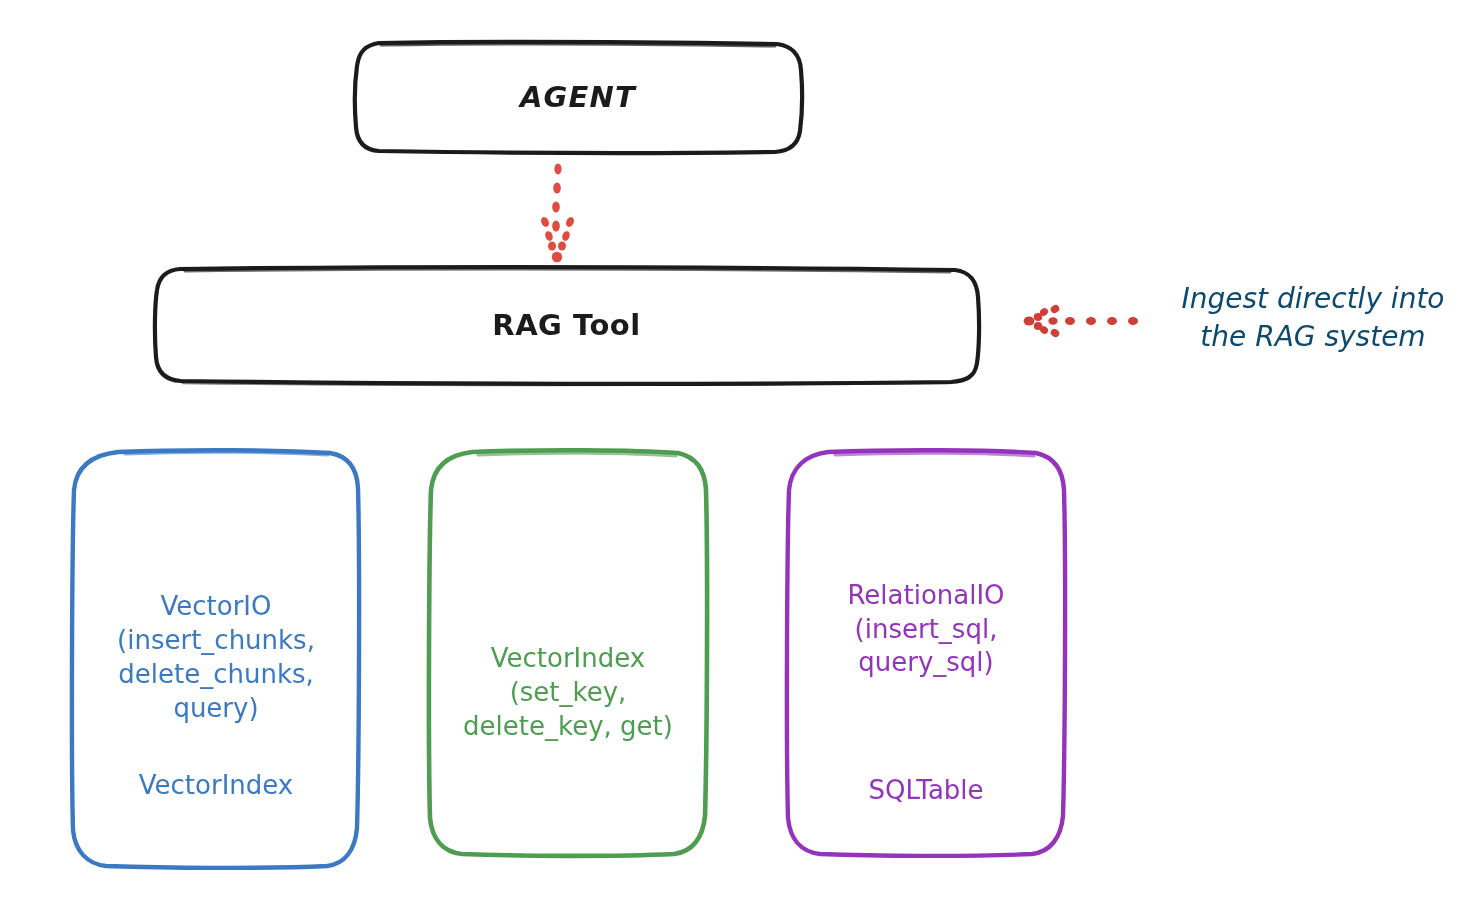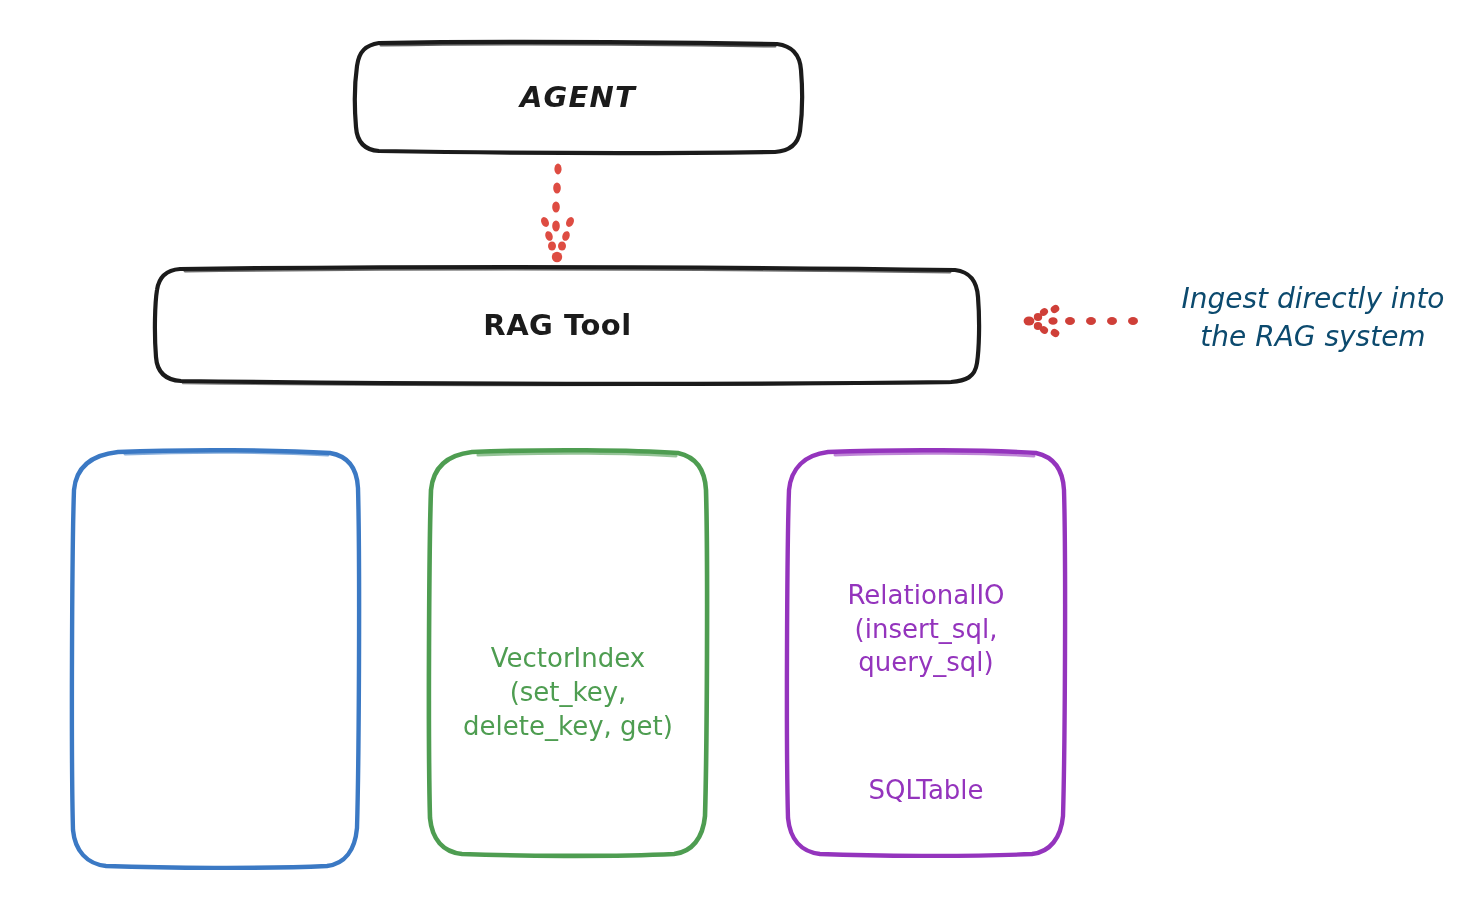--- a/index.html
+++ b/index.html
@@ -37,21 +37,21 @@
 
   
   .box-agent {
     left: 356px;
     top: 42px;
     width: 444px;
     height: 110px;
     justify-content: center;
   }
   .box-rag {
-    left: 146px;
+    left: 155px;
     top: 268px;
     width: 823px;
     height: 114px;
   }
   .box-agent .node-label,
   .box-rag .node-label {
     color: #1b1b1b;
     font-size: 29px;
     letter-spacing: 1.2px;
     font-style: italic;
@@ -208,20 +208,29 @@
   </svg>
 
   <div class="node box-agent">
     <span class="node-label">AGENT</span>
   </div>
 
   <div class="node box-rag">
     <span class="node-label">RAG Tool</span>
   </div>
 
+  <div class="node box-leaf box-vector">
+    <div class="leaf-inner">
+      <span class="leaf-primary c-blue">VectorIO
+(insert_chunks,
+delete_chunks,
+query)</span>
+      <span class="leaf-secondary c-blue">VectorIndex</span>
+    </div>
+  </div>
 
   <div class="node box-leaf box-keyvalue">
     <div class="leaf-inner">
       <span class="leaf-primary c-green">VectorIndex
 (set_key,
 delete_key, get)</span>
     </div>
   </div>
 
   <div class="node box-leaf box-relational">

